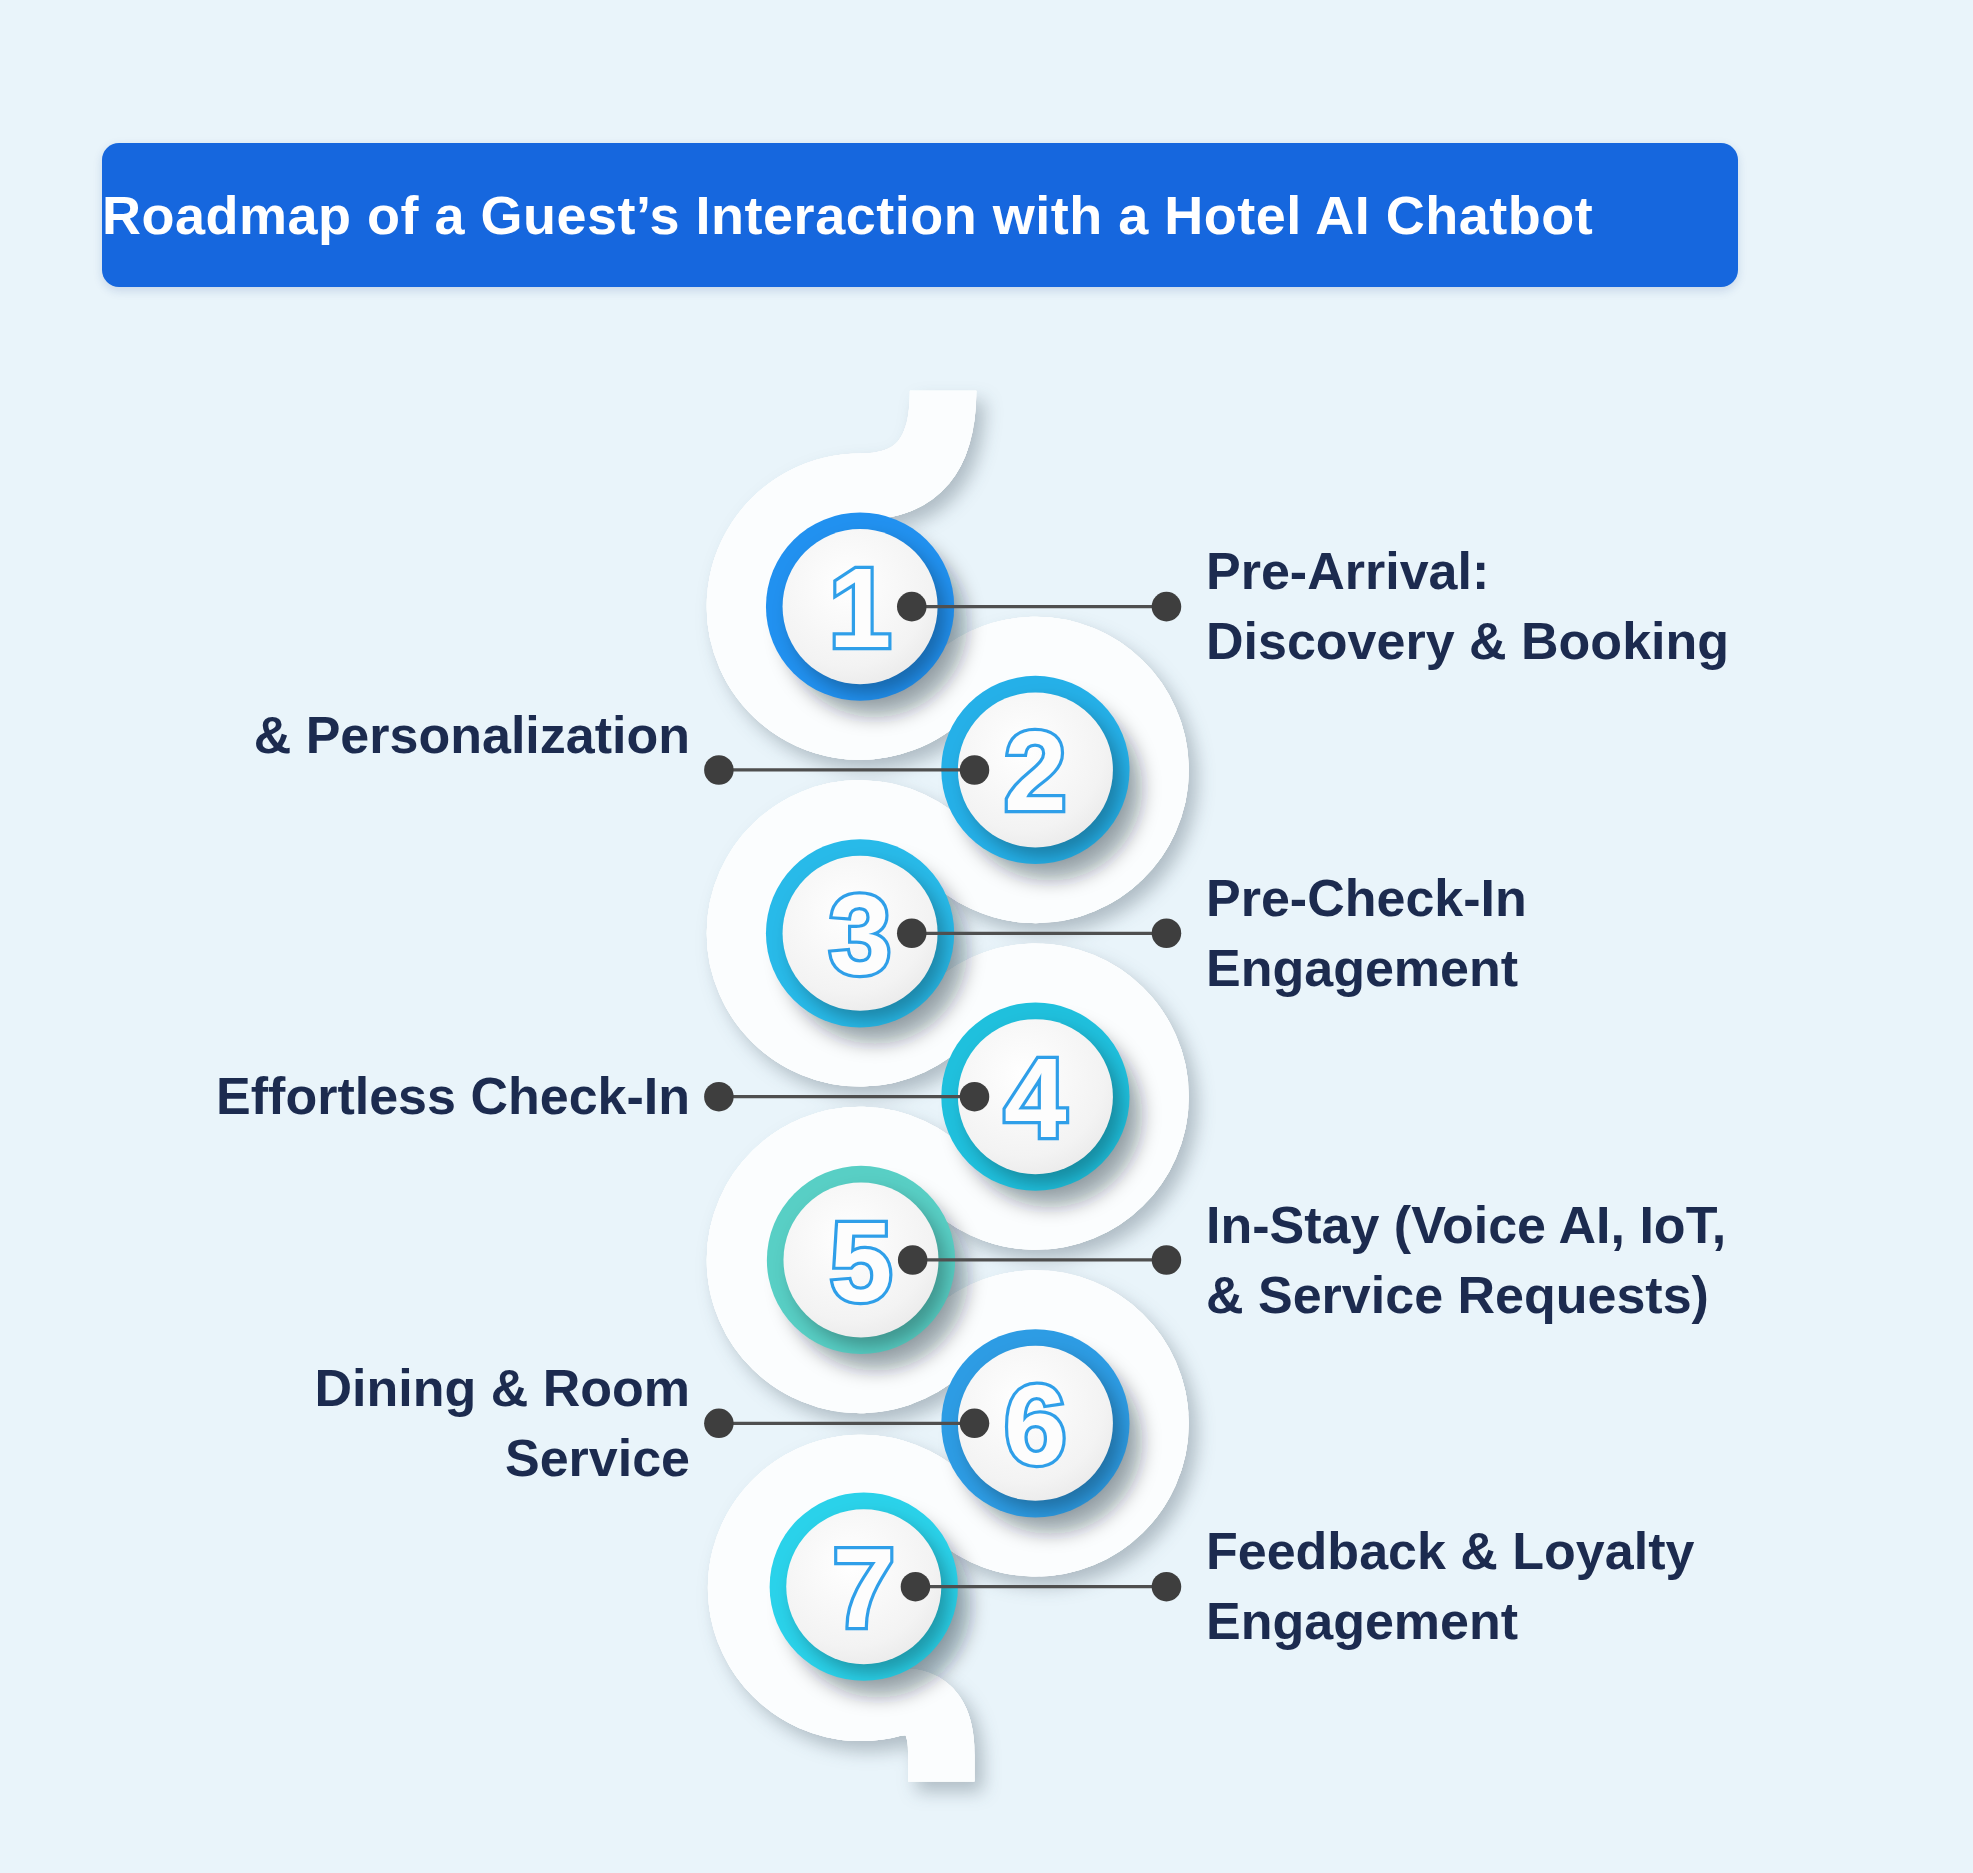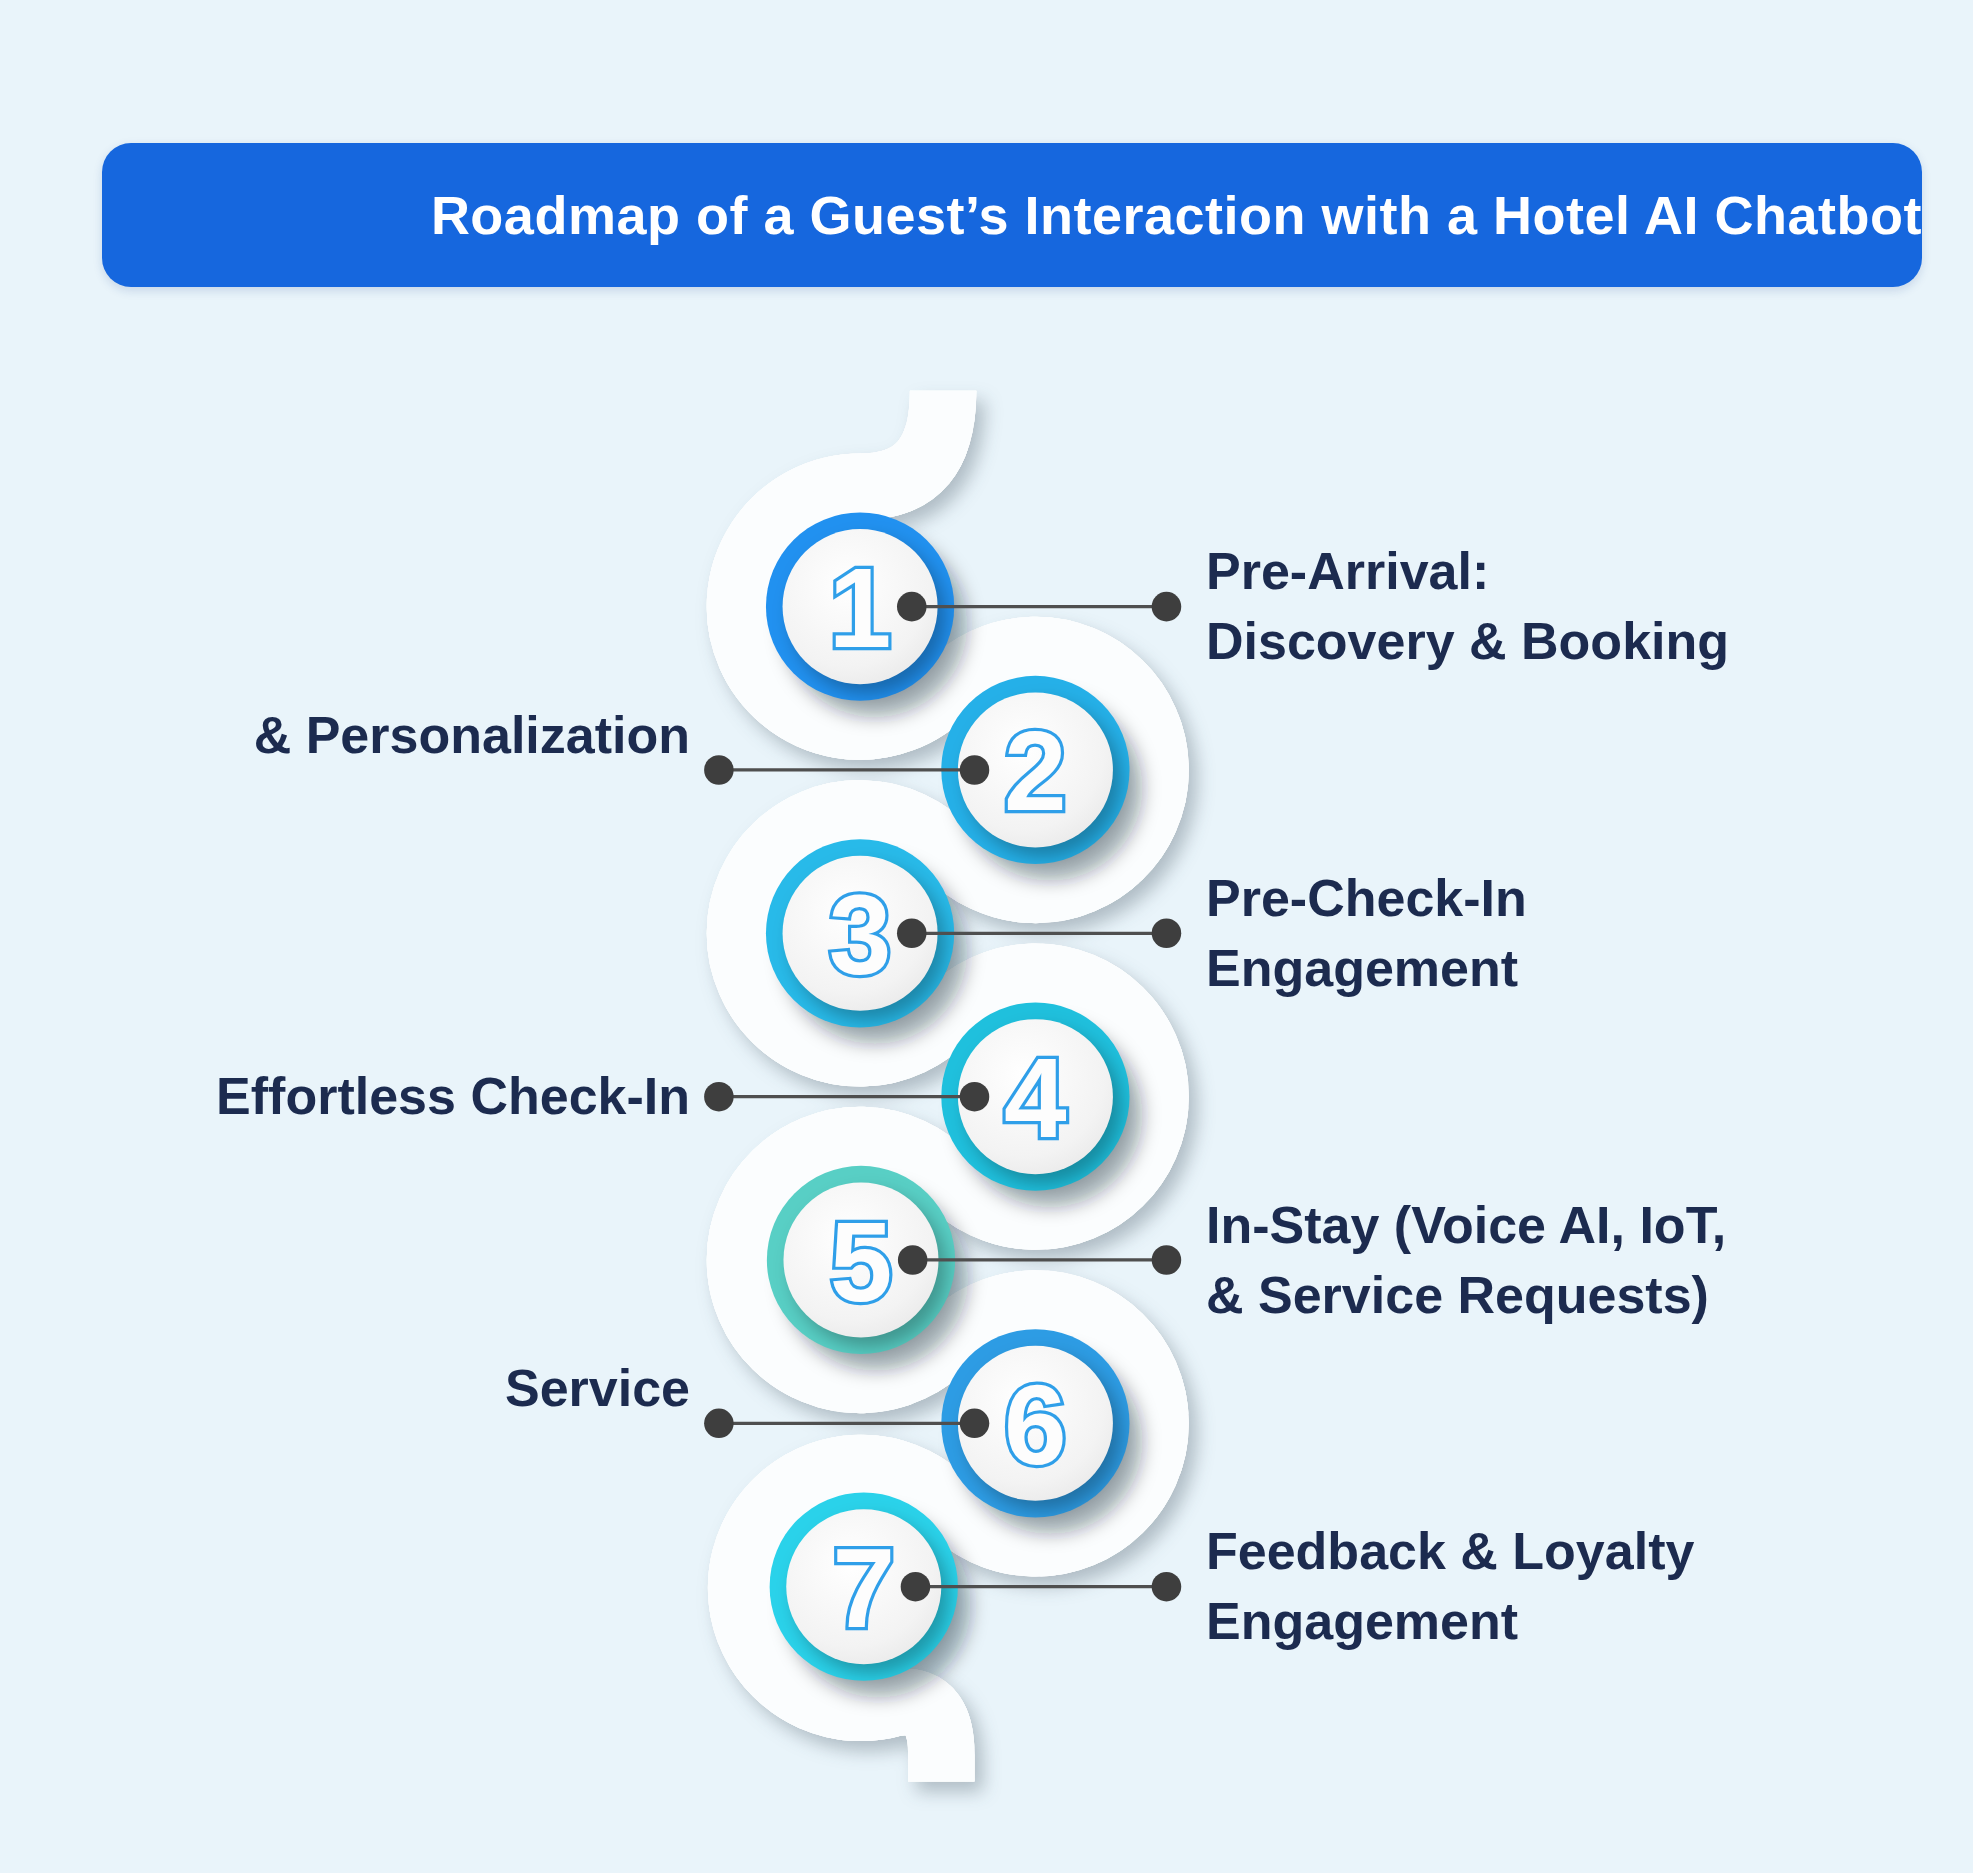--- a/index.html
+++ b/index.html
@@ -5,24 +5,24 @@
   html,body { margin:0; padding:0; }
   body {
     width:1973px; height:1874px;
     background:#e9f4fa;
     font-family:"Liberation Sans", sans-serif;
     position:relative;
     overflow:hidden;
   }
   .banner {
     position:absolute; left:102px; top:143px;
-    width:1820px; height:144px;
+    width:1636px; height:144px;
     background:#1667de;
-    border-radius:29px;
-    display:flex; align-items:center; justify-content:flex-end;
+    border-radius:17px;
+    display:flex; align-items:center; justify-content:flex-start;
     box-shadow:0 3.7px 9.2px rgba(20,60,140,0.15);
   }
   .banner .title-text {
     color:#ffffff;
     font-size:54px;
     font-weight:700;
     letter-spacing:0.5px;
     white-space:nowrap;
   }
   svg.road-canvas { position:absolute; left:0; top:0; }
@@ -183,20 +183,21 @@
       <div>Engagement</div>
     </div>
     <div class="milestone-label side-left" style="top: 1061px; right: 1283px; margin-left: 32px;">
       <div>Effortless Check-In</div>
     </div>
     <div class="milestone-label side-right" style="top: 1190px; left: 1206px;">
       <div>In-Stay (Voice AI, IoT,</div>
       <div>&amp; Service Requests)</div>
     </div>
     <div class="milestone-label side-left" style="top: 1353px; right: 1283px;">
+      <div>Dining &amp; Room</div>
       <div>Service</div>
     </div>
     <div class="milestone-label side-right" style="top: 1516px; left: 1206px;">
       <div>Feedback &amp; Loyalty</div>
       <div>Engagement</div>
     </div>
   </div>
 
 
 </body></html>

